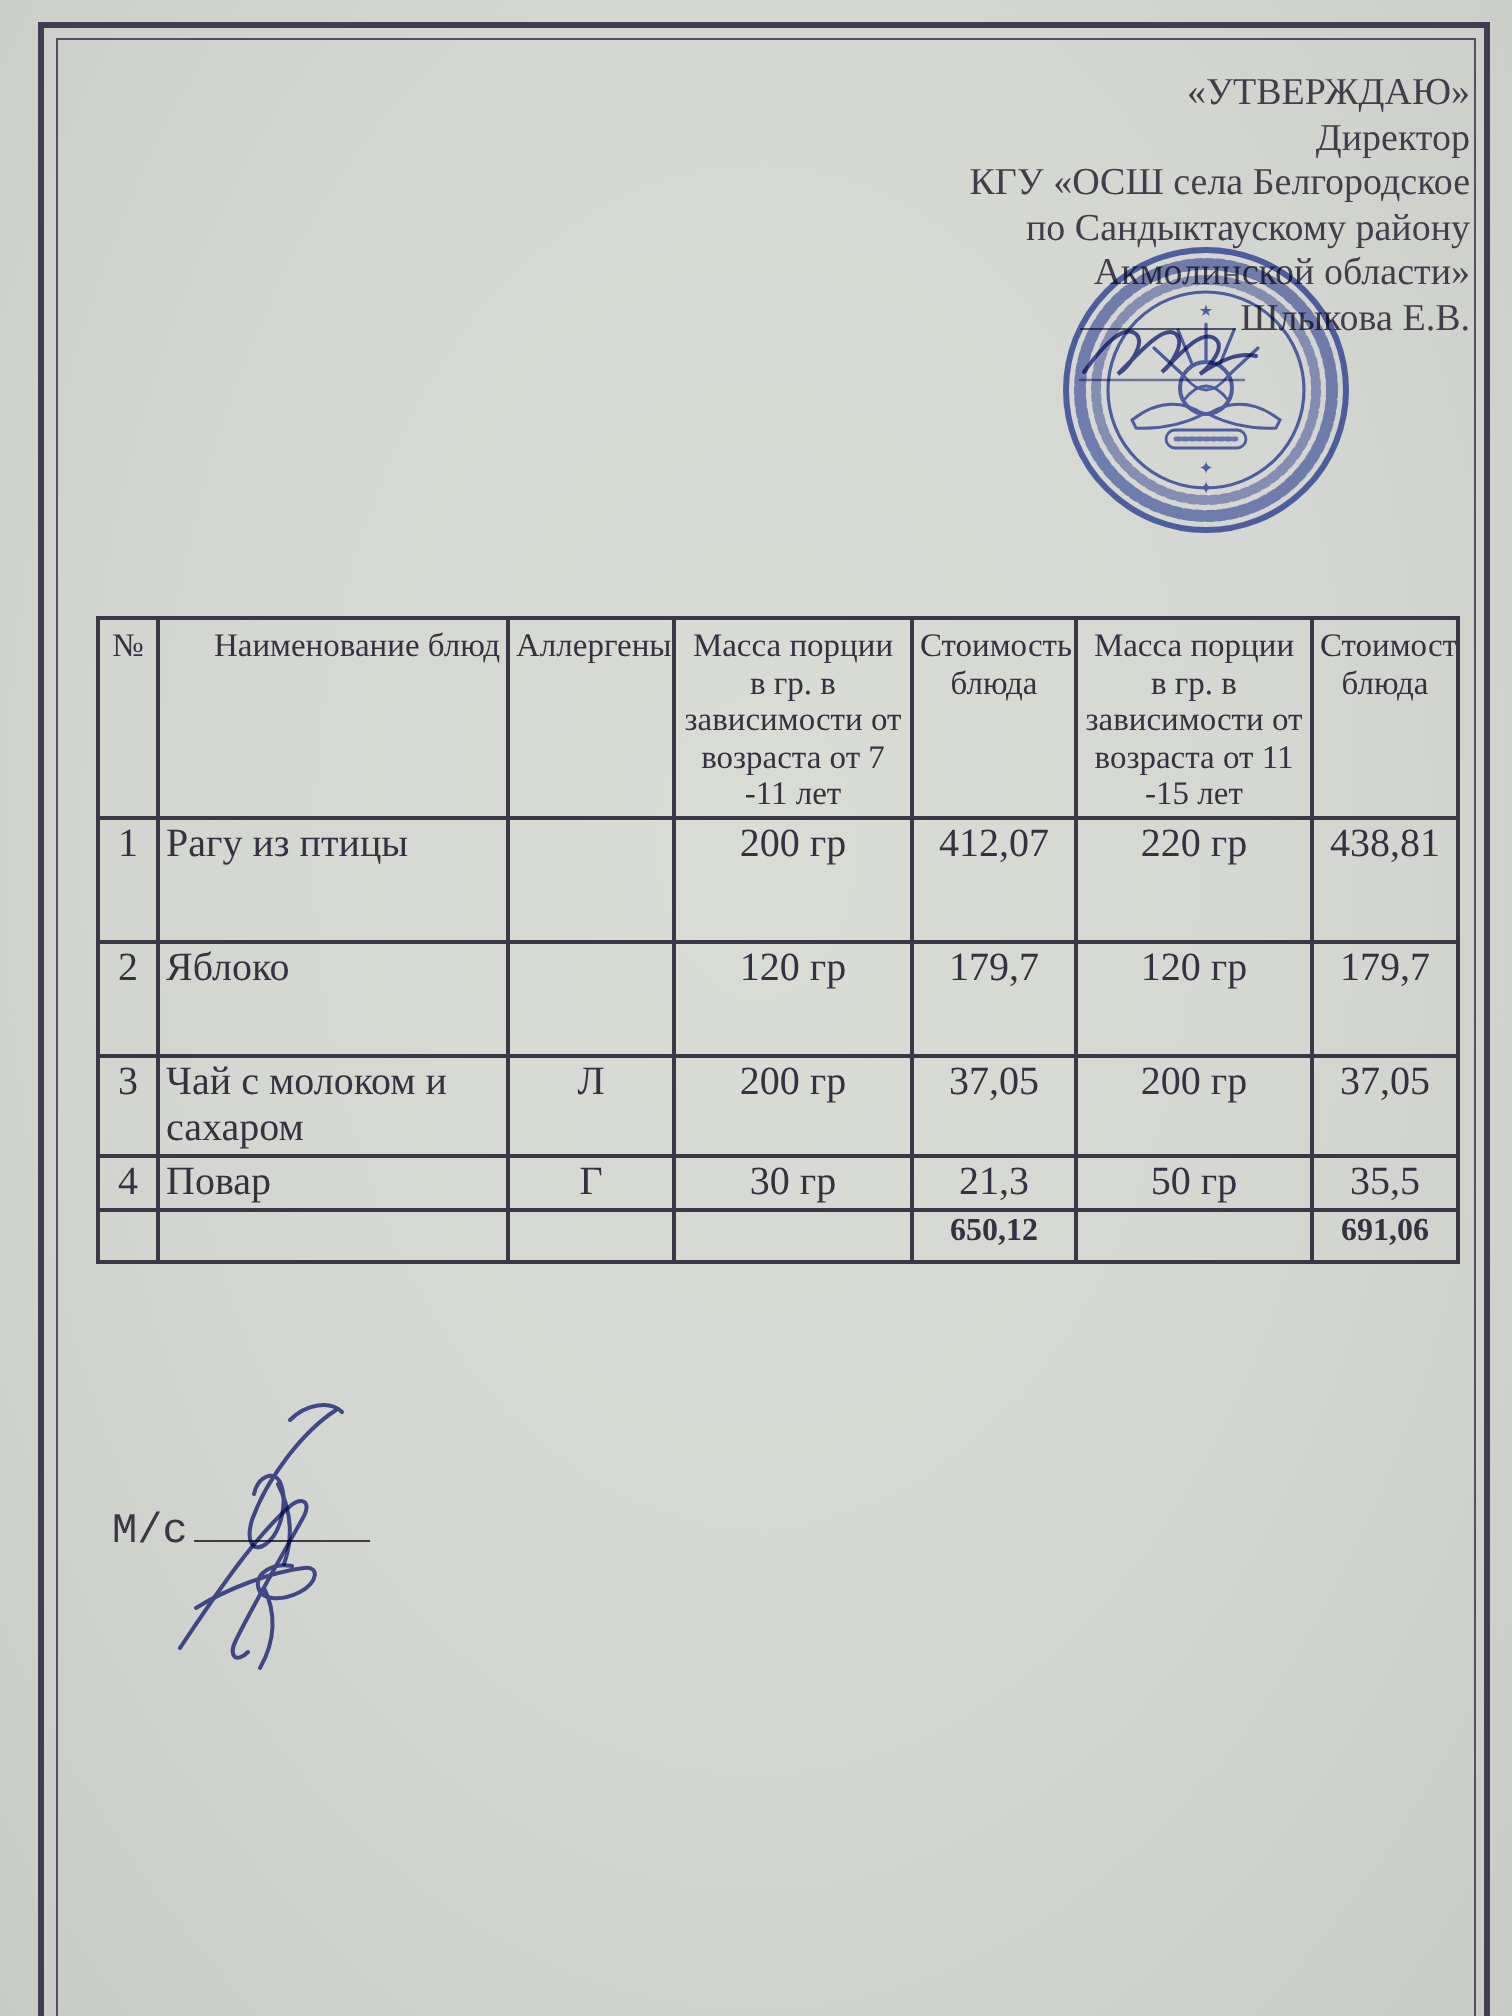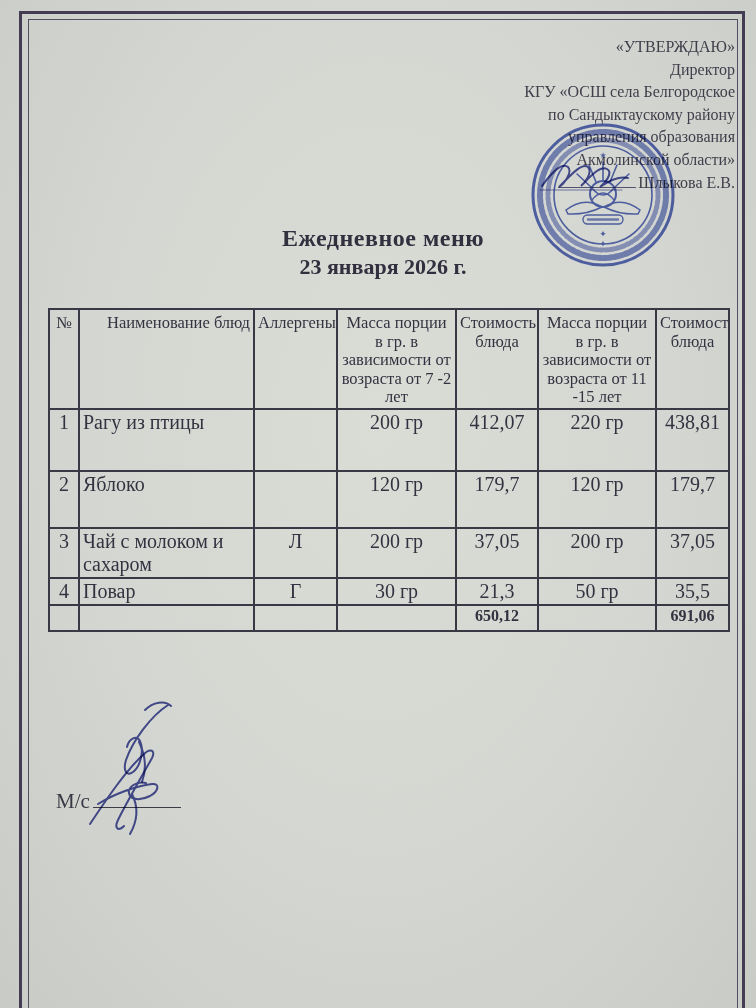--- a/index.html
+++ b/index.html
@@ -16,21 +16,21 @@
     position:absolute;left:19px;top:11px;width:726px;height:1080px;
     border:3px solid #443c52;border-bottom:none;box-sizing:border-box;
   }
   .frame-inner{
     position:absolute;left:28px;top:19px;width:710px;height:1080px;
     border:1px solid #554d63;border-bottom:none;box-sizing:border-box;
   }
   
   .approval{
     position:absolute;top:36px;right:21px;
-    text-align:right;font-size:16px;line-height:22.6px;color:#413e4b;
+    text-align:right;font-size:19px;line-height:22.6px;color:#413e4b;
   }
   .signer-row{white-space:nowrap;}
   .signer-underline{
     display:inline-block;width:78px;height:15px;
     border-bottom:1.4px solid #55536b;margin-right:2px;
   }
   
   .title-block{
     position:absolute;left:28px;top:224px;width:710px;
     text-align:center;font-weight:bold;color:#322f3e;
@@ -54,40 +54,39 @@
   td.c-name{text-align:left;padding-left:8px;line-height:23px;}
   td.c-mid{text-align:center;border-radius:10px;}
   tr.totals td{font-weight:bold;text-align:center;font-size:16px;}
   
   .sign-row{position:absolute;font-size:21px;color:#3a3844;white-space:nowrap;}
   .sign-row .uline{
     display:inline-block;height:16px;border-bottom:1.6px solid #3d3b48;margin-left:3px;
   }
   .cook-row{left:41px;top:744px;}
   .cook-row .uline{width:86px;}
-  .ms-row{left:56px;top:789px;}
+  .ms-row{left:56px;top:754px;font-family:Liberation Mono, monospace;}
   .ms-row .uline{width:88px;}
   
   .ink{position:absolute;mix-blend-mode:multiply;}
   .stamp{opacity:.85;}
 </style>
 </head>
 <body>
 
 <div class="page">
 
   <div class="frame-outer"></div>
   <div class="frame-inner"></div>
 
   <div class="approval">
     <div>«УТВЕРЖДАЮ»</div>
     <div>Директор</div>
     <div>КГУ «ОСШ села Белгородское</div>
     <div>по Сандыктаускому району</div>
-    <div>управления образования</div>
     <div>Акмолинской области»</div>
     <div class="signer-row"><span class="signer-underline"></span><span>Шлыкова Е.В.</span></div>
   </div>
 
   <svg class="ink stamp" style="left:528px;top:118px;" width="150" height="150" viewBox="0 0 150 150">
     <g stroke="#3f55b6" fill="none" stroke-linecap="round">
       <circle cx="75" cy="77" r="70" stroke-width="3"></circle>
       <circle cx="75" cy="77" r="49" stroke-width="1.6"></circle>
 
       <circle cx="75" cy="77" r="63" stroke-width="6" stroke-dasharray="3.2 2.4" opacity=".75"></circle>
@@ -116,41 +115,37 @@
     </g>
   </svg>
 
   <svg class="ink" style="left:536px;top:150px;" width="120" height="50" viewBox="0 0 120 50">
     <g stroke="#4e55a4" stroke-width="2" fill="none" stroke-linecap="round">
       <path d="M6 36 C16 22 26 12 32 17 C37 22 28 34 23 37 C34 26 46 12 52 17 C57 22 49 33 45 36 C54 27 64 15 71 19 C78 23 68 34 64 37 C73 31 82 26 92 28"></path>
       <path d="M4 40 L86 40" stroke-width="1.2" opacity=".7"></path>
     </g>
   </svg>
 
-  <div class="title-block">
-    <div class="title-line1">Ежедневное меню</div>
-    <div class="title-line2">23 января  2026 г.</div>
-  </div>
 
   <table class="menu">
     <colgroup>
       <col style="width:30px">
         <col style="width:175px">
         <col style="width:83px">
       <col style="width:119px">
         <col style="width:82px">
         <col style="width:118px">
         <col style="width:73px">
     </colgroup>
     <thead>
       <tr style="height:90px">
         <th>№</th>
         <th class="col-name">Наименование блюд</th>
         <th>Аллергены</th>
-        <th>Масса порции в гр. в зависимости от возраста от 7 -2 лет</th>
+        <th>Масса порции в гр. в зависимости от возраста от 7 -11 лет</th>
         <th>Стоимость блюда</th>
         <th>Масса порции в гр. в зависимости от возраста от 11 -15 лет</th>
         <th>Стоимость блюда</th>
       </tr>
     </thead>
     <tbody>
       <tr style="height:62px">
         <td class="c-num">1</td>
         <td class="c-name">Рагу из птицы</td>
         <td class="c-mid"></td>

